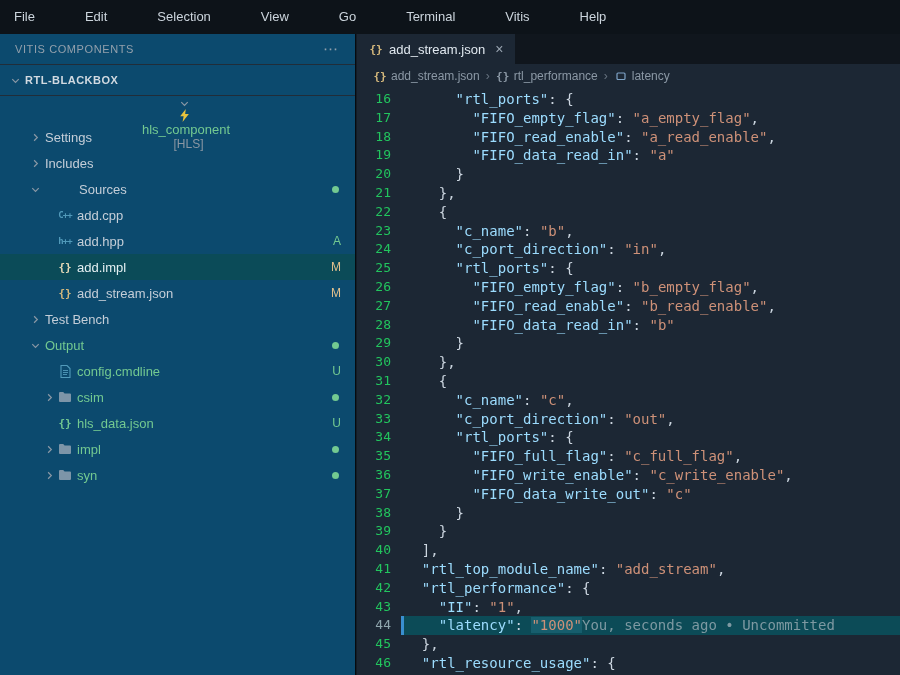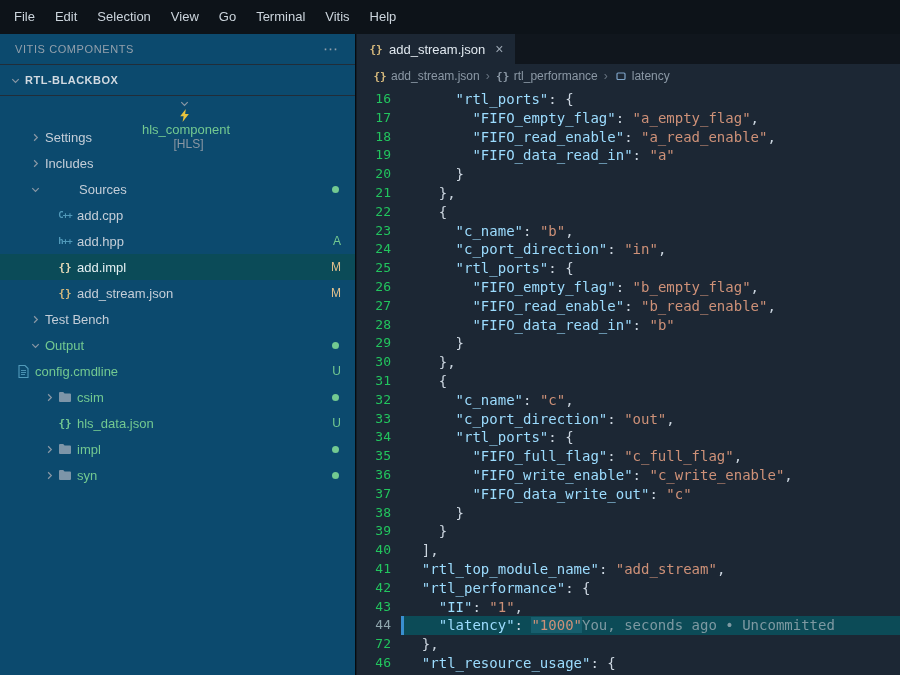--- a/index.html
+++ b/index.html
@@ -7,21 +7,21 @@
   body {
     background:#131c26;
     font-family:"Liberation Sans", sans-serif;
     color:#c5ced8;
     position:relative;
   }
   
   .menubar {
     position:absolute; top:0; left:0; width:900px; height:34px;
     background:#0d1319; display:flex; align-items:center;
-    padding-left:4px; font-size:13px; color:#ccd5dd;
+    padding-left:4px; font-size:13px; color:#ccd5dd;gap:30px;
   }
   .menu-item { padding:0 10px; line-height:34px; cursor:default; }
   
   .sidebar {
     position:absolute; top:34px; left:0; width:356px; height:641px;
     background:#0c4a6e; border-right:1px solid #060a0f;
   }
   .panel-header {
     height:30px; display:flex; align-items:center; justify-content:space-between;
     padding:0 16px 0 15px; font-size:11px; letter-spacing:.6px; color:#93a0ac;
@@ -202,21 +202,21 @@
       </div>
       <div class="row green" style="padding-left: 28px;">
         <span class="chev-slot">
           <svg class="svgi" width="11" height="11" viewBox="0 0 12 12">
             <path d="M2.5 4.5 L6 8 L9.5 4.5" fill="none" stroke="currentColor" stroke-width="1.3"></path>
           </svg>
         </span>
         <span class="tlabel">Output</span>
         <span class="dot"></span>
       </div>
-      <div class="row green" style="">
+      <div class="row green" style="padding-left: 42px;">
         <span class="chev-slot"></span>
         <span class="icon-slot">
           <svg class="svgi" width="11" height="13" viewBox="0 0 11 13">
             <path d="M1 .5 h6 l3 3 V12.5 h-9 Z" fill="none" stroke="#519aba" stroke-width="1.1"></path>
             <path d="M3 5.5h5M3 7.5h5M3 9.5h4" stroke="#519aba" stroke-width=".9"></path>
           </svg>
         </span>
         <span class="tlabel">config.cmdline</span>
         <span class="badge b-U">U</span>
       </div>
@@ -330,17 +330,17 @@
       <div class="cline"><span class="ln">35</span><span class="content"><span class="tok-p">        </span><span class="tok-k">"FIFO_full_flag"</span><span class="tok-p">: </span><span class="tok-s">"c_full_flag"</span><span class="tok-p">,</span></span></div>
       <div class="cline"><span class="ln">36</span><span class="content"><span class="tok-p">        </span><span class="tok-k">"FIFO_write_enable"</span><span class="tok-p">: </span><span class="tok-s">"c_write_enable"</span><span class="tok-p">,</span></span></div>
       <div class="cline"><span class="ln">37</span><span class="content"><span class="tok-p">        </span><span class="tok-k">"FIFO_data_write_out"</span><span class="tok-p">: </span><span class="tok-s">"c"</span></span></div>
       <div class="cline"><span class="ln">38</span><span class="content"><span class="tok-p">      }</span></span></div>
       <div class="cline"><span class="ln">39</span><span class="content"><span class="tok-p">    }</span></span></div>
       <div class="cline"><span class="ln">40</span><span class="content"><span class="tok-p">  ],</span></span></div>
       <div class="cline"><span class="ln">41</span><span class="content"><span class="tok-p">  </span><span class="tok-k">"rtl_top_module_name"</span><span class="tok-p">: </span><span class="tok-s">"add_stream"</span><span class="tok-p">,</span></span></div>
       <div class="cline"><span class="ln">42</span><span class="content"><span class="tok-p">  </span><span class="tok-k">"rtl_performance"</span><span class="tok-p">: {</span></span></div>
       <div class="cline"><span class="ln">43</span><span class="content"><span class="tok-p">    </span><span class="tok-k">"II"</span><span class="tok-p">: </span><span class="tok-s">"1"</span><span class="tok-p">,</span></span></div>
       <div class="cline hl"><span class="ln">44</span><span class="content"><span class="tok-p">    </span><span class="tok-k">"latency"</span><span class="tok-p">: </span><span class="tok-s sel">"1000"</span><span class="blame">You, seconds ago • Uncommitted</span></span></div>
-      <div class="cline"><span class="ln">72</span><span class="content"><span class="tok-p">  },</span></span></div>
+      <div class="cline"><span class="ln">45</span><span class="content"><span class="tok-p">  },</span></span></div>
       <div class="cline"><span class="ln">46</span><span class="content"><span class="tok-p">  </span><span class="tok-k">"rtl_resource_usage"</span><span class="tok-p">: {</span></span></div>
       <div class="cline"><span class="ln">47</span><span class="content"><span class="tok-p">    </span><span class="tok-k">"BRAM"</span><span class="tok-p">: </span><span class="tok-s">"0"</span><span class="tok-p">,</span></span></div>
     </div>
 </div>
 
 </body></html>

